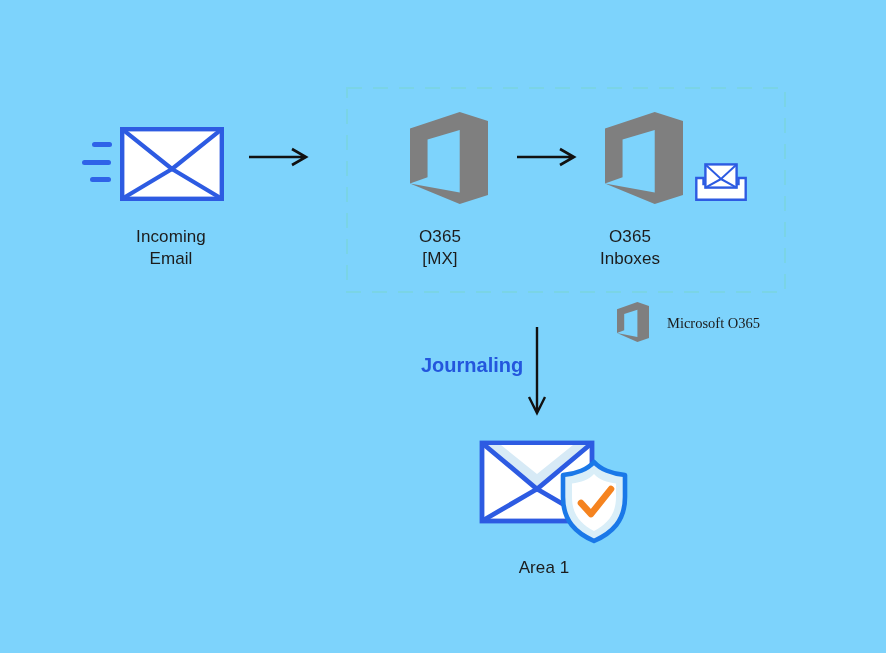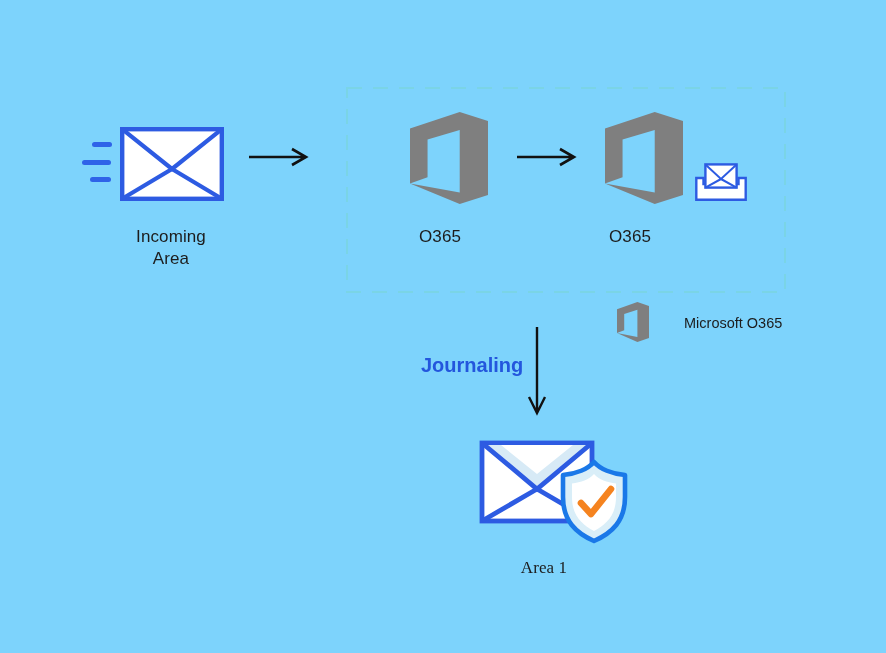--- a/index.html
+++ b/index.html
@@ -52,78 +52,80 @@
   <div class="speed-line" style="left:82px;top:160px;width:29px;"></div>
   <div class="speed-line" style="left:90px;top:177px;width:21px;"></div>
 
   <svg class="abs" style="left:120px;top:127px;" width="104" height="74" viewBox="0 0 104 74">
     <rect x="2.2" y="2.2" width="99.6" height="69.6" fill="#ffffff" stroke="#2d5be2" stroke-width="4.4"></rect>
     <path d="M2.2,2.2 L52,42 L101.8,2.2 M2.2,71.8 L52,42 M101.8,71.8 L52,42" fill="none" stroke="#2d5be2" stroke-width="4.2"></path>
   </svg>
 
   <div class="node-label" style="left:96px;top:226px;">
     <span style="display:block">Incoming</span>
-    <span style="display:block">Area</span>
+    <span style="display:block">Email</span>
   </div>
 
   <svg class="abs" style="left:248px;top:147px;" width="64" height="20" viewBox="0 0 64 20">
     <path d="M1,10 H57 M44,2 L58,10 L44,18" fill="none" stroke="#111111" stroke-width="2.6"></path>
   </svg>
 
   <svg class="abs" style="left:346px;top:87px;" width="440" height="206" viewBox="0 0 440 206">
     <rect x="1" y="1" width="438" height="204" fill="none" stroke="#7ad4e6" stroke-width="2" stroke-dasharray="15 11"></rect>
   </svg>
 
   <svg class="abs" style="left:410px;top:112px;" width="78" height="92" viewBox="4 6 40 36" preserveAspectRatio="none">
     <path fill-rule="evenodd" fill="#7f7f7f" d="M29.5 6 L44 9.5 V38.5 L29.5 42 L4 34 L29.5 37.5 V13 L13 16.8 V31.5 L4 34 V12.5 Z"></path>
   </svg>
 
   <div class="node-label" style="left:365px;top:226px;">
     <span style="display:block">O365</span>
+    <span style="display:block">[MX]</span>
   </div>
 
   <svg class="abs" style="left:516px;top:147px;" width="64" height="20" viewBox="0 0 64 20">
     <path d="M1,10 H57 M44,2 L58,10 L44,18" fill="none" stroke="#111111" stroke-width="2.6"></path>
   </svg>
 
   <svg class="abs" style="left:605px;top:112px;" width="78" height="92" viewBox="4 6 40 36" preserveAspectRatio="none">
     <path fill-rule="evenodd" fill="#7f7f7f" d="M29.5 6 L44 9.5 V38.5 L29.5 42 L4 34 L29.5 37.5 V13 L13 16.8 V31.5 L4 34 V12.5 Z"></path>
   </svg>
 
   <svg class="abs" style="left:695px;top:163px;" width="52" height="38" viewBox="0 0 52 38">
     <path d="M1.3,36.7 V15 H8.5 V21 H43.5 V15 H50.7 V36.7 Z" fill="#ffffff" stroke="#2d5be2" stroke-width="2.4"></path>
     <rect x="10.4" y="1.4" width="31.2" height="23.2" fill="#ffffff" stroke="#2d5be2" stroke-width="2.4"></rect>
     <path d="M10.4,1.4 L26,16 L41.6,1.4 M10.4,24.6 L26,16 M41.6,24.6 L26,16" fill="none" stroke="#2d5be2" stroke-width="2"></path>
   </svg>
 
   <div class="node-label" style="left:555px;top:226px;">
     <span style="display:block">O365</span>
+    <span style="display:block">Inboxes</span>
   </div>
 
   <svg class="abs" style="left:617px;top:302px;" width="32" height="40" viewBox="4 6 40 36" preserveAspectRatio="none">
     <path fill-rule="evenodd" fill="#7f7f7f" d="M29.5 6 L44 9.5 V38.5 L29.5 42 L4 34 L29.5 37.5 V13 L13 16.8 V31.5 L4 34 V12.5 Z"></path>
   </svg>
-  <div class="legend-text" style="left:684px;top:314px;">Microsoft O365</div>
+  <div class="legend-text" style="left:667px;top:314px;font-family:Liberation Serif, serif;">Microsoft O365</div>
 
   <div class="flow-label" style="left:421px;top:355px;">Journaling</div>
 
   <svg class="abs" style="left:527px;top:326px;" width="20" height="92" viewBox="0 0 20 92">
     <path d="M10,1 V85 M2,71 L10,87 L18,71" fill="none" stroke="#111111" stroke-width="2.4"></path>
   </svg>
 
   <svg class="abs" style="left:477px;top:433px;" width="152" height="112" viewBox="0 0 152 112">
 
     <rect x="5" y="10" width="110" height="78" fill="#ffffff" stroke="#2d5be2" stroke-width="4.8"></rect>
     <polygon points="7,12 113,12 60,56" fill="#d7eaf6"></polygon>
     <polygon points="24,12 96,12 60,41" fill="#ffffff"></polygon>
     <path d="M5,10 L60,56 L115,10" fill="none" stroke="#2d5be2" stroke-width="4.8"></path>
     <path d="M5,88 L60,56 M115,88 L60,56" fill="none" stroke="#2d5be2" stroke-width="4.8"></path>
 
     <path d="M117,29 C123,36 135,41 148,42 L148,64 C148,88 135,100 117,108 C99,100 86,88 86,64 L86,42 C99,41 111,36 117,29 Z" fill="#d9eef8" stroke="#1a78e8" stroke-width="4.6" stroke-linejoin="round"></path>
     <path d="M117,41 C122,46.5 130,49.5 139,50.5 L139,64 C139,82 130,91 117,98 C104,91 95,82 95,64 L95,50.5 C104,49.5 112,46.5 117,41 Z" fill="#ffffff"></path>
     <path d="M104,70 L114,81 L134,56" fill="none" stroke="#f5831f" stroke-width="6.6" stroke-linecap="round" stroke-linejoin="round"></path>
   </svg>
 
-  <div class="node-label" style="left:469px;top:557px;font-family:Liberation Serif, serif;">
+  <div class="node-label" style="left:469px;top:557px;">
     <span style="display:block">Area 1</span>
   </div>
 
 </div>
 
 </body></html>

